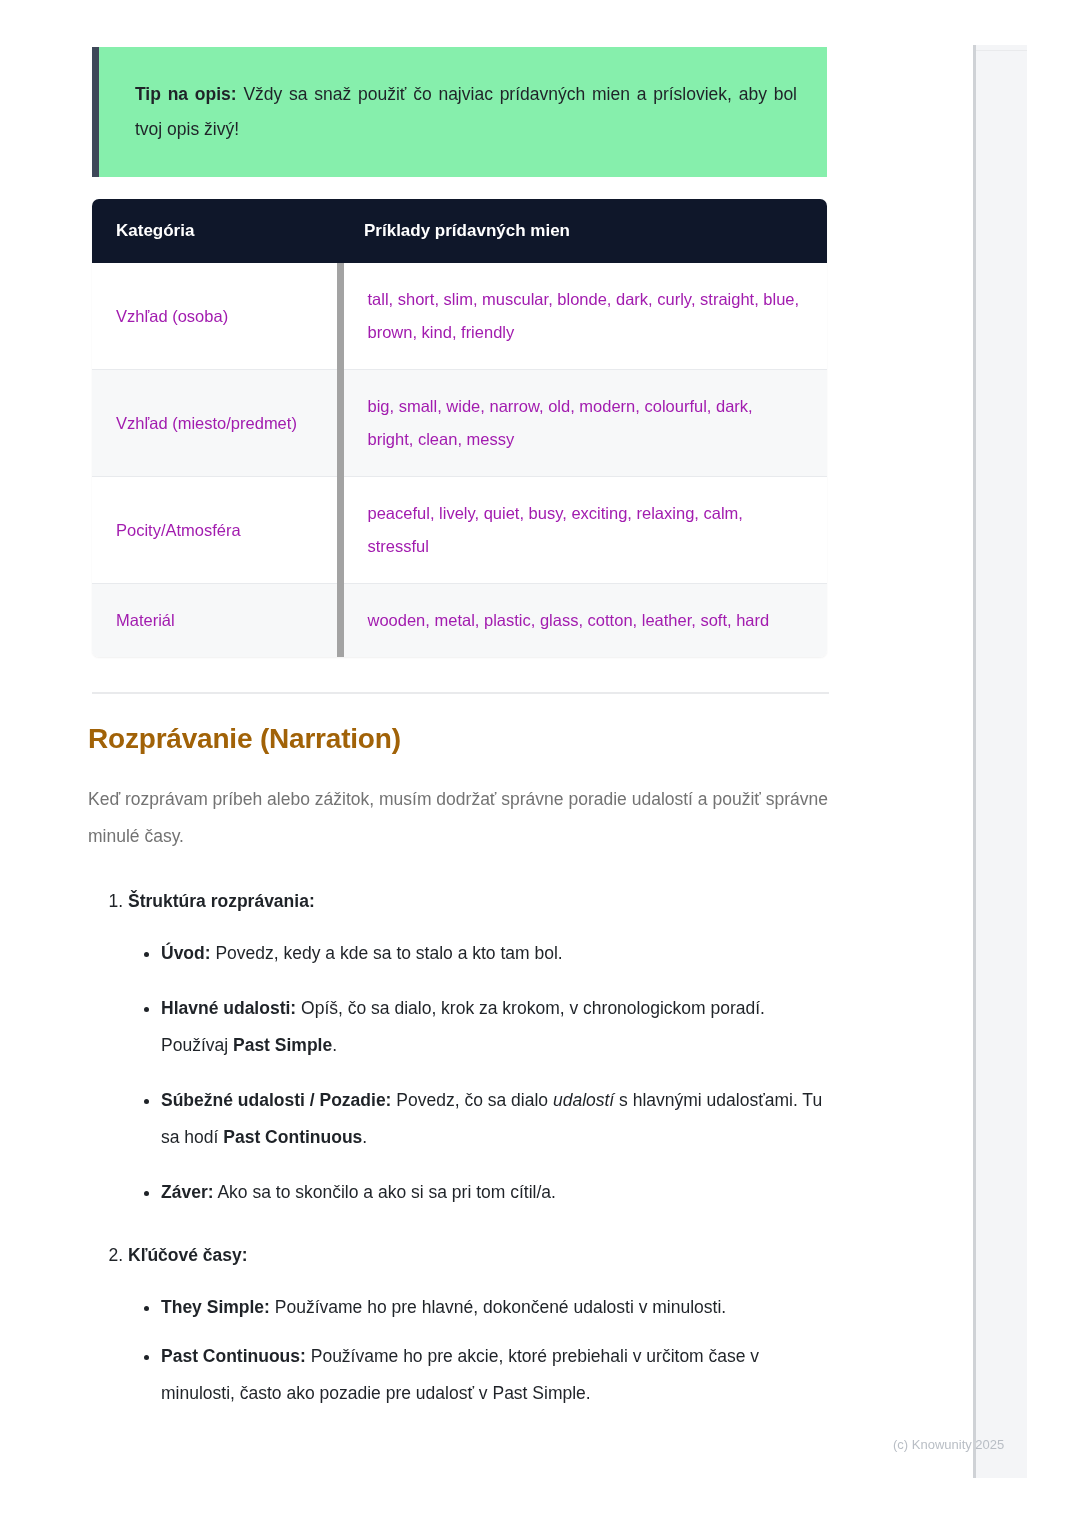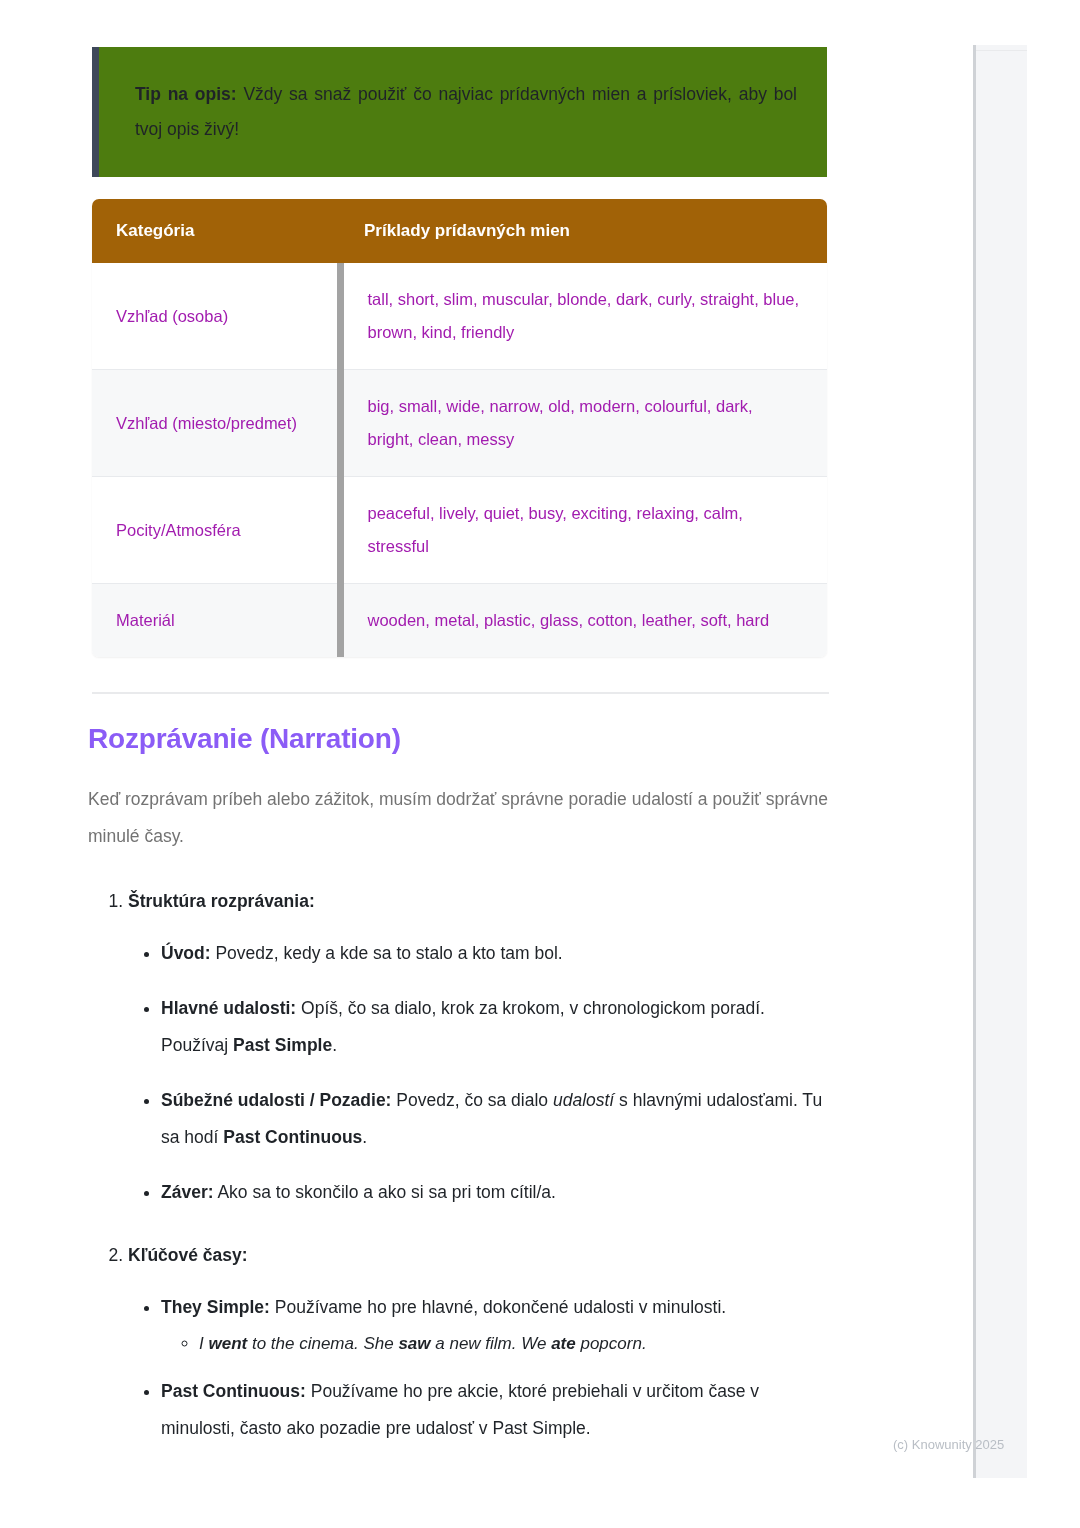--- a/index.html
+++ b/index.html
@@ -45,21 +45,21 @@
     height: 1528px;
   }
 
   
   .tip-box {
     position: absolute;
     left: 92px;
     top: 47px;
     width: 735px;
     box-sizing: border-box;
-    background: #4d7c0f;
+    background: #86efac;
     border-left: 7px solid #3e4859;
     padding: 30px 30px 30px 36px;
   }
   .tip-text {
     font-size: 17.5px;
     line-height: 35px;
     color: #1f2328;
     text-align: justify;
   }
   .tip-text b { font-weight: bold; }
@@ -70,21 +70,21 @@
     left: 92px;
     top: 199px;
     width: 735px;
     border-collapse: collapse;
     border-radius: 7px;
     overflow: hidden;
     box-shadow: 0 1px 2px rgba(0,0,0,0.06);
     table-layout: fixed;
   }
   .adj-table thead th {
-    background: #a16207;
+    background: #0f172a;
     color: #ffffff;
     font-size: 17px;
     font-weight: bold;
     text-align: left;
     padding: 22px 24px;
     vertical-align: middle;
   }
   .adj-table thead th:first-child { width: 200px; }
   .adj-table tbody td {
     font-size: 16.5px;
@@ -115,21 +115,21 @@
   .section {
     position: absolute;
     left: 88px;
     top: 723px;
     width: 745px;
   }
   h2.section-title {
     margin: 0 0 26px 0;
     font-size: 28px;
     font-weight: bold;
-    color: #8b5cf6;
+    color: #a16207;
     letter-spacing: -0.2px;
   }
   p.section-intro {
     margin: 0 0 28px 0;
     font-size: 17.5px;
     line-height: 37px;
     color: #737373;
     text-align: justify;
     width: 740px;
   }
@@ -254,23 +254,20 @@
             <b>Záver:</b><span> Ako sa to skončilo a ako si sa pri tom cítil/a.</span>
           </li>
         </ul>
       </li>
 
       <li>
         <span class="li-head">Kľúčové časy:</span>
         <ul class="inner">
           <li class="tight">
             <b>They Simple:</b><span> Používame ho pre hlavné, dokončené udalosti v minulosti.</span>
-            <ul class="example">
-              <li><span>I </span><b>went</b><span> to the cinema. She </span><b>saw</b><span> a new film. We </span><b>ate</b><span> popcorn.</span></li>
-            </ul>
           </li>
           <li class="tight">
             <b>Past Continuous:</b><span> Používame ho pre akcie, ktoré prebiehali v určitom čase v minulosti, často ako pozadie pre udalosť v Past Simple.</span>
           </li>
         </ul>
       </li>
     </ol>
   </div>
 </div>
 

